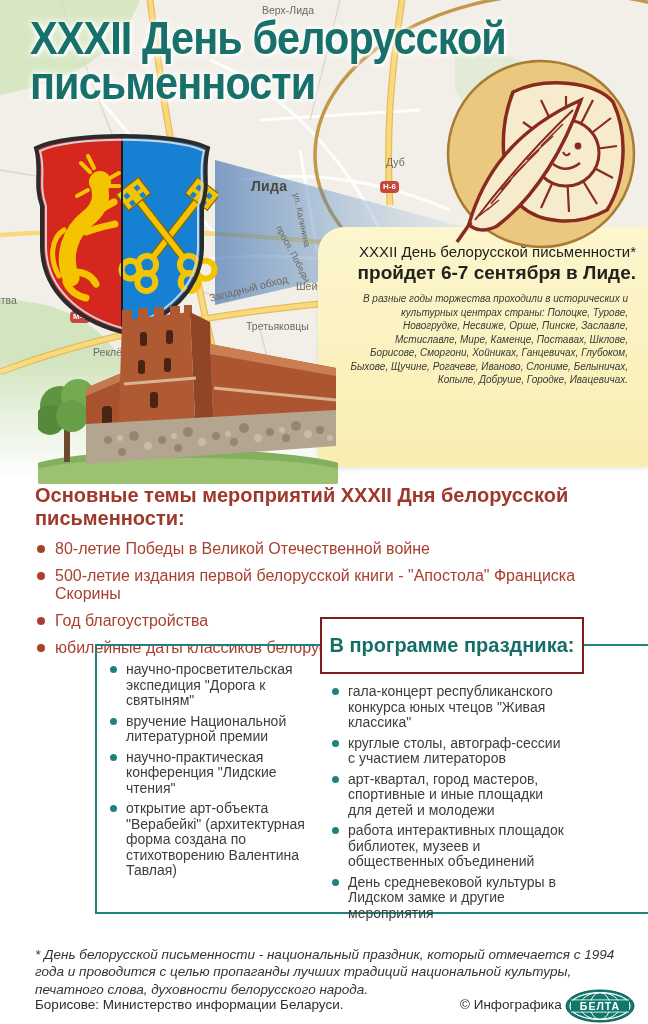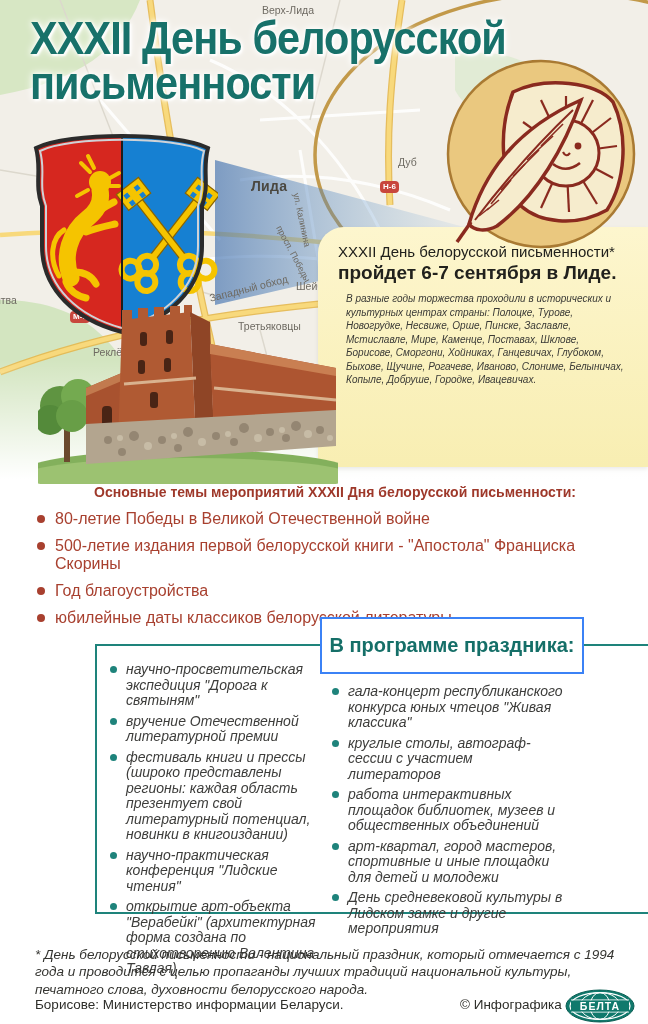--- a/index.html
+++ b/index.html
@@ -22,39 +22,39 @@
          transform:scaleX(.9);transform-origin:left top;
          text-shadow:0 0 6px #fff,0 0 10px #fff,2px 2px 2px rgba(255,255,255,.9);}
   
   .shield{position:absolute;left:26px;top:126px;}
   .castle{position:absolute;left:38px;top:288px;}
   .emblem{position:absolute;left:441px;top:58px;}
   
   .panel{position:absolute;left:318px;top:227px;width:330px;height:240px;
          background:linear-gradient(#fdf6ce,#f8eeb2);border-top-left-radius:26px;
          box-shadow:0 2px 4px rgba(0,0,0,.08);}
-  .panel-inner{padding:16px 12px 0 20px;color:#21211d;}
+  .panel-inner{padding:16px 12px 0 20px;color:#21211d;text-align:right;}
   .panel-reg{font-size:15px;margin:0 0 2px 0;}
   .panel-bold{font-size:19px;font-weight:bold;margin:0 0 8px 0;}
   .panel-italic{font-size:10px;font-style:italic;color:#3a3a36;line-height:1.35;margin:8px;}
   
   .themes{position:absolute;left:35px;top:484px;width:600px;}
-  .themes-head{color:#9e382a;font-size:14px;font-weight:bold;margin:0 0 10px 0;text-align:center;}
+  .themes-head{color:#9e382a;font-size:20px;font-weight:bold;margin:0 0 10px 0;}
   .titem{display:flex;align-items:flex-start;margin-bottom:9px;color:#a8402f;font-size:16px;}
   .tdot{width:8px;height:8px;border-radius:50%;background:#a8402f;margin:5px 10px 0 2px;flex:none;}
   
   .prog-box{position:absolute;left:95px;top:644px;width:560px;height:266px;
             border:2px solid #1e837b;}
   .prog-head{position:absolute;left:320px;top:617px;width:260px;height:53px;
-             background:#fff;border:2px solid #3b82f6;display:flex;align-items:center;
+             background:#fff;border:2px solid #7f1d1d;display:flex;align-items:center;
              justify-content:center;color:#156f68;font-size:20px;font-weight:bold;}
   .prog-col{position:absolute;color:#3d3d3b;font-size:14px;line-height:15.5px;}
   .prog-left{left:110px;top:662px;width:218px;}
   .prog-right{left:332px;top:684px;width:232px;}
-  .pitem{display:flex;align-items:flex-start;margin-bottom:5px;font-style:italic;}
+  .pitem{display:flex;align-items:flex-start;margin-bottom:5px;}
   .pdot{width:7px;height:7px;border-radius:50%;background:#1e837b;margin:4px 9px 0 0;flex:none;}
   
   .footnote{position:absolute;left:35px;top:932px;width:592px;font-size:13.5px;
             font-style:italic;color:#343430;line-height:1.32;}
   .source{position:absolute;left:35px;top:997px;font-size:13.5px;color:#2e2e2a;}
   .copyright{position:absolute;left:460px;top:997px;font-size:13.5px;color:#2e2e2a;}
   .belta{position:absolute;left:563px;top:988px;}
 </style>
 </head>
 <body>
@@ -109,25 +109,25 @@
         </linearGradient>
       </defs>
       <polygon points="215,160 215,305 505,238" fill="url(#beam)"></polygon>
     </svg>
 
     <span class="map-label" style="left:262px;top:4px">Верх-Лида</span>
     <span class="map-label ml-city" style="left:251px;top:178px">Лида</span>
     <span class="map-label ml-rot1" style="left:301px;top:192px;font-size:9px">ул. Калинина</span>
     <span class="map-label ml-rot2" style="left:283px;top:224px;font-size:9px">просп. Победы</span>
     <span class="map-label ml-rot3" style="left:208px;top:292px">Западный обход</span>
-    <span class="map-label" style="left:238px;top:320px">Третьяковцы</span>
+    <span class="map-label" style="left:246px;top:320px">Третьяковцы</span>
     <span class="map-label" style="left:93px;top:346px">Реклёвцы</span>
     <span class="map-label" style="left:296px;top:280px">Шейбаки</span>
     <span class="map-label" style="left:-12px;top:294px">Литва</span>
-    <span class="map-label" style="left:398px;top:156px">Дуб</span>
+    <span class="map-label" style="left:386px;top:156px">Дуб</span>
 
     <span class="badge" style="left:158px;top:161px">М-11</span>
     <span class="badge" style="left:171px;top:211px">М-11</span>
     <span class="badge" style="left:380px;top:181px">Н-6</span>
     <span class="badge" style="left:70px;top:311px">М-6</span>
 
     <div class="map-fade"></div>
   </div>
 
   <div class="panel">
@@ -333,25 +333,21 @@
     <span>В программе праздника:</span>
   </div>
 
   <div class="prog-col prog-left">
     <div class="pitem">
       <span class="pdot"></span>
       <span>научно-просветительская экспедиция "Дорога к святыням"</span>
     </div>
     <div class="pitem">
       <span class="pdot"></span>
-      <span>вручение Отечественной литературной премии</span>
-    </div>
-    <div class="pitem">
-      <span class="pdot"></span>
-      <span>фестиваль книги и прессы (широко представлены регионы: каждая область презентует свой литературный потенциал, новинки в книгоиздании)</span>
+      <span>вручение Национальной литературной премии</span>
     </div>
     <div class="pitem">
       <span class="pdot"></span>
       <span>научно-практическая конференция "Лидские чтения"</span>
     </div>
     <div class="pitem">
       <span class="pdot"></span>
       <span>открытие арт-объекта "Верабейкі" (архитектурная форма создана по стихотворению Валентина Тавлая)</span>
     </div>
   </div>
@@ -360,25 +356,25 @@
     <div class="pitem">
       <span class="pdot"></span>
       <span>гала-концерт республиканского конкурса юных чтецов "Живая классика"</span>
     </div>
     <div class="pitem">
       <span class="pdot"></span>
       <span>круглые столы, автограф-сессии с участием литераторов</span>
     </div>
     <div class="pitem">
       <span class="pdot"></span>
+      <span>арт-квартал, город мастеров, спортивные и иные площадки для детей и молодежи</span>
+    </div>
+    <div class="pitem">
+      <span class="pdot"></span>
       <span>работа интерактивных площадок библиотек, музеев и общественных объединений</span>
-    </div>
-    <div class="pitem">
-      <span class="pdot"></span>
-      <span>арт-квартал, город мастеров, спортивные и иные площадки для детей и молодежи</span>
     </div>
     <div class="pitem">
       <span class="pdot"></span>
       <span>День средневековой культуры в Лидском замке и другие мероприятия</span>
     </div>
   </div>
 
   <p class="footnote">* День белорусской письменности - национальный праздник, который отмечается с 1994 года и проводится с целью пропаганды лучших традиций национальной культуры, печатного слова, духовности белорусского народа.</p>
   <span class="source">Борисове: Министерство информации Беларуси.</span>
   <span class="copyright">© Инфографика</span>

